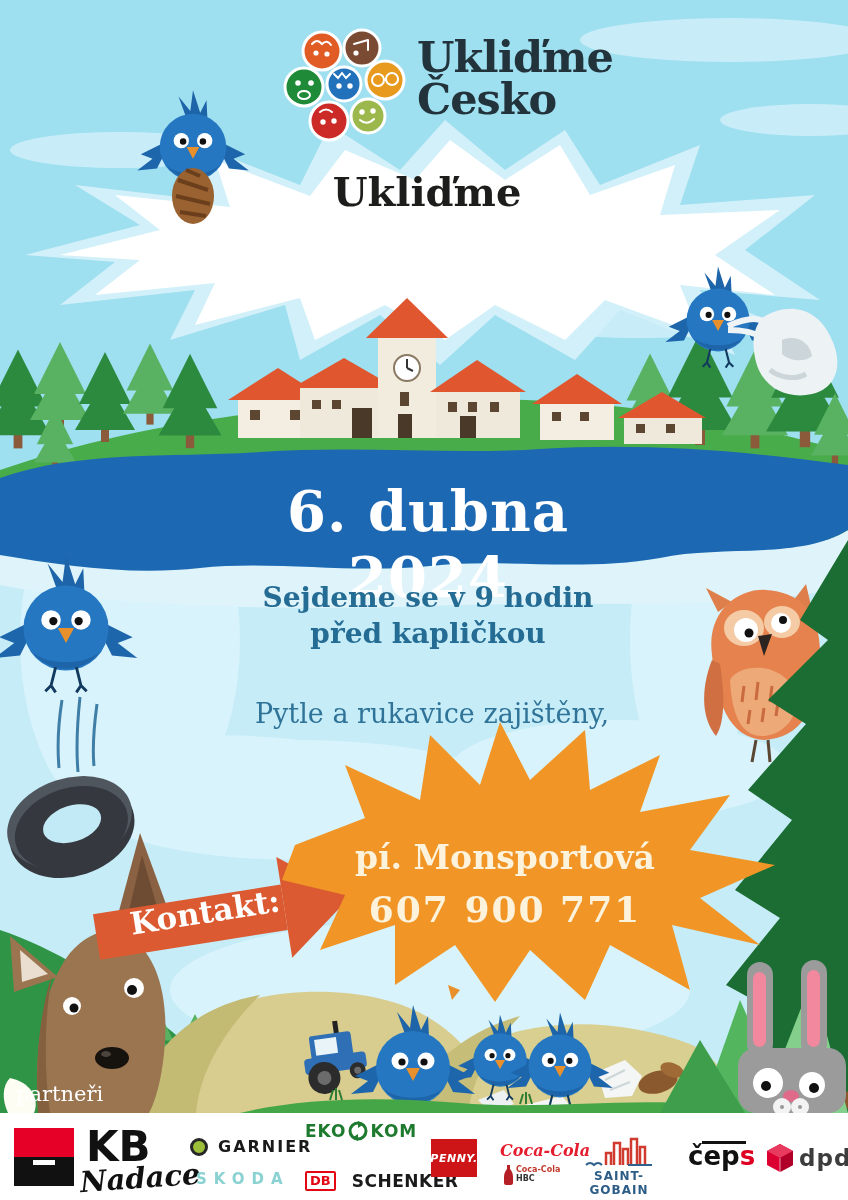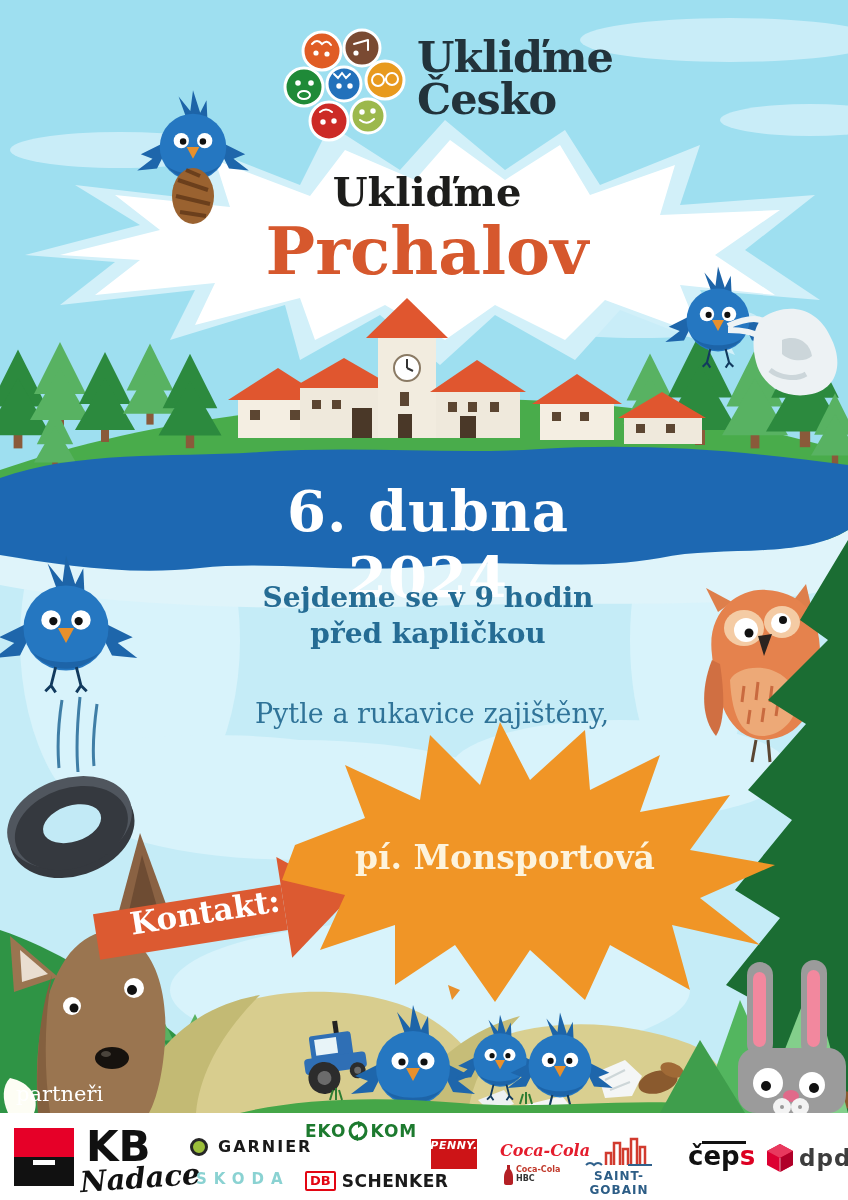--- a/index.html
+++ b/index.html
@@ -25,24 +25,24 @@
   .kb-square{width:60px;height:58px;}
   .kb-red{height:29px;background:#e60028;}
   .kb-black{height:29px;background:#111;position:relative;}
   .kb-bar{position:absolute;left:19px;top:3px;width:22px;height:5px;background:#fff;}
   .kb-letters{font-weight:700;font-size:42px;color:#111;line-height:1;}
   .kb-sub{font-family:"DejaVu Serif",serif;font-style:italic;font-weight:700;font-size:29px;color:#111;transform:rotate(-4deg);}
   .garnier{font-weight:700;font-size:16px;letter-spacing:2px;color:#1a1a1a;display:flex;align-items:center;gap:10px;}
   .g-circle{width:18px;height:18px;border-radius:50%;background:#9cbf3a;border:3px solid #262626;box-sizing:border-box;}
   .skoda{font-weight:700;font-size:15px;letter-spacing:7px;color:#8ad2d2;}
   .ekokom{font-weight:800;font-size:17px;letter-spacing:1px;color:#1d7a2f;display:flex;align-items:center;gap:2px;}
-  .dbrow{display:flex;align-items:center;gap:6px;}
+  .dbrow{display:flex;align-items:center;gap:16px;}
   .db-box{border:2px solid #e30613;color:#e30613;font-weight:800;font-size:13px;padding:0 3px;line-height:16px;border-radius:2px;}
   .schenker{font-weight:800;font-size:17px;color:#1a1a1a;letter-spacing:0.5px;}
-  .penny-box{width:46px;height:30px;background:#cd1417;display:flex;justify-content:center;}
+  .penny-box{width:46px;height:38px;background:#cd1417;display:flex;align-items:center;justify-content:center;}
   .penny-text{color:#fff;font-weight:800;font-style:italic;font-size:11px;letter-spacing:0.5px;}
   .coke-script{font-family:"DejaVu Serif",serif;font-style:italic;font-weight:700;font-size:16px;color:#e41c2d;}
   .coke-sub{font-size:8px;line-height:1.1;font-weight:700;}
   .coke-sub .l1{color:#c0392b;} .coke-sub .l2{color:#333;}
   .sg-text{font-size:12px;letter-spacing:1px;color:#2c5d86;font-weight:700;}
   .ceps{font-weight:700;font-size:26px;line-height:1;}
   .ceps .black{color:#111;} .ceps .red{color:#d02}
   .ceps-line{position:absolute;left:14px;top:-2px;width:44px;height:3px;background:#111;}
   .dpd-text{font-weight:700;font-size:23px;color:#3d3d3d;letter-spacing:1px;}
 </style>
@@ -335,36 +335,36 @@
     </g>
   </g>
 </svg>
 
 <div class="abs brand-text" style="left:417px;top:36px;">
   <div>Ukliďme</div>
   <div>Česko</div>
 </div>
 
 <div class="abs ctr sb-pre" style="left:427px;top:168px;">Ukliďme</div>
-<div class="abs ctr sb-name" style="left:427px;top:212px;">Prchalov</div>
 
 <div class="abs ctr date-text" style="left:428px;top:478px;">6. dubna 2024</div>
 
 <div class="abs ctr meet-text" style="left:428px;top:580px;width:700px;">
   <div>Sejdeme se v 9 hodin</div>
   <div>před kapličkou</div>
 </div>
 
 <div class="abs ctr note-text" style="left:432px;top:696px;width:700px;">
   <div>Pytle a rukavice zajištěny,</div>
 </div>
 
 <div class="abs kontakt-label" style="left:110px;top:894px;width:190px;text-align:center;">Kontakt:</div>
 
 <div class="abs ctr contact-person" style="left:505px;top:838px;">pí. Monsportová</div>
+<div class="abs ctr contact-phone" style="left:505px;top:888px;">607 900 771</div>
 
 <div class="abs partneri-label" style="left:16px;top:1082px;">partneři</div>
 
 <div class="abs partner-bar">
 
   <div class="logo" style="left:14px;top:15px;">
     <div class="kb-square">
       <div class="kb-red"></div>
       <div class="kb-black">
             <div class="kb-bar"></div>

